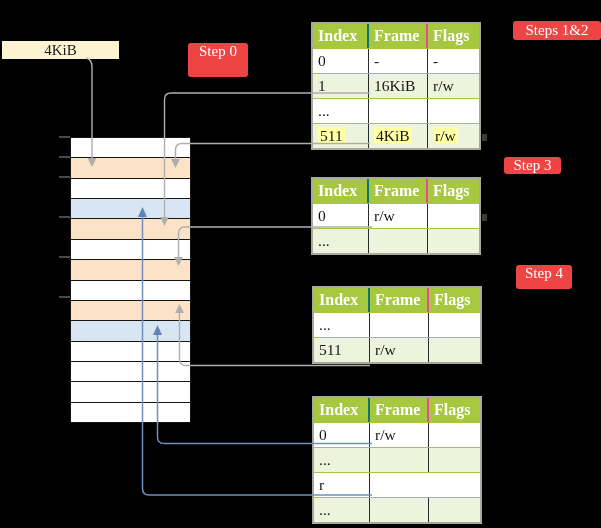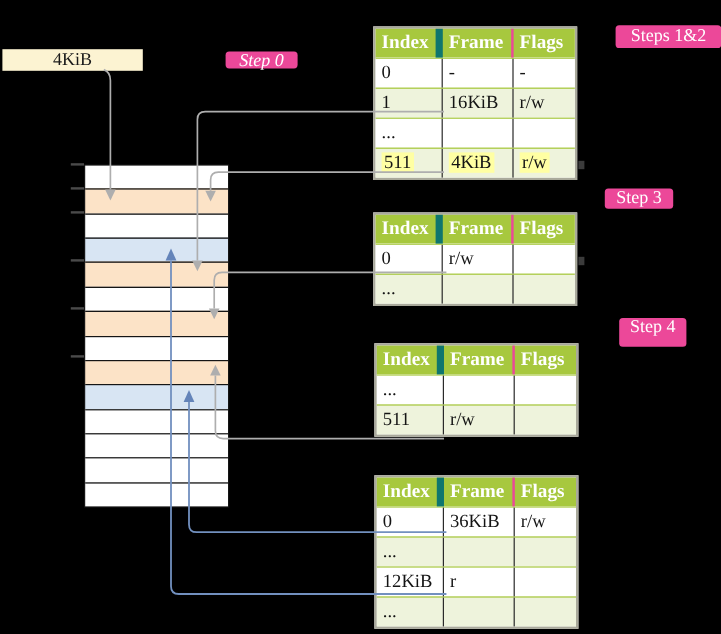--- a/index.html
+++ b/index.html
@@ -8,24 +8,24 @@
     font-family:"Liberation Serif","DejaVu Serif",serif;
   }
   
   #framebox{
     position:absolute;left:2px;top:41px;width:117px;height:18px;
     background:#fcf3d2;color:#1a1a1a;text-align:center;
     font-size:15px;line-height:18px;
   }
   
   .badge{
-    position:absolute;background:#ec4899;color:#fff;text-align:center;
+    position:absolute;background:#ef4444;color:#fff;text-align:center;
     border-radius:3px;font-size:15px;
   }
-  #badge-step0  {left:188px;top:43px; width:60px;height:14px;line-height:17px;font-style:italic;}
+  #badge-step0  {left:188px;top:43px; width:60px;height:34px;line-height:17px;}
   #badge-steps12{left:513px;top:21px; width:88px;height:19px;line-height:19px;}
   #badge-step3  {left:504px;top:157px;width:57px;height:17px;line-height:17px;}
   #badge-step4  {left:516px;top:265px;width:56px;height:24px;line-height:17px;}
   
   #memcol{
     position:absolute;left:70px;top:137px;width:119px;height:284px;
     border:1.5px solid #151515;display:flex;flex-direction:column;box-sizing:content-box;
   }
   .mem-row{flex:1;}
   .mem-row + .mem-row{border-top:1.1px solid #151515;}
@@ -34,21 +34,21 @@
   .mem-row[data-color="blue"]  {background:#d8e5f3;}
   .tick{position:absolute;left:59px;width:11px;height:1.5px;background:#4a4a4a;}
   
   .ptable{position:absolute;width:170px;border:2px solid #a9a99b;background:#fff;box-sizing:border-box;}
   #t1{left:311px;top:22px;}
   #t2{left:311px;top:177px;}
   #t3{left:312px;top:286px;}
   #t4{left:312px;top:396px;}
   .thead{display:flex;height:24px;background:#a7c83e;color:#fff;font-weight:bold;font-size:16px;line-height:24px;}
   .th{box-sizing:border-box;padding-left:5px;overflow:hidden;}
-  .th:nth-child(1){width:56px;border-right:6px solid #0f766e;}
+  .th:nth-child(1){width:56px;border-right:2px solid #0f766e;}
   .th:nth-child(2){width:59px;border-right:2px solid #ec4899;}
   .th:nth-child(3){flex:1;}
   .trow{display:flex;height:25px;border-top:1.4px solid #a6c73c;font-size:15.5px;line-height:23px;color:#141414;box-sizing:border-box;}
   .trow[data-shade="white"]{background:#ffffff;}
   .trow[data-shade="green"]{background:#eef3dc;}
   .ct{box-sizing:border-box;padding-left:5px;overflow:hidden;}
   .ct:nth-child(1){width:56px;border-right:1px solid #2a2a2a;}
   .ct:nth-child(2){width:59px;border-right:1px solid #2a2a2a;}
   .ct:nth-child(3){flex:1;}
   .trow[data-hl="y"] .cv{background:#ffffa3;padding:0 2px;}
@@ -155,30 +155,28 @@
   </div>
 
   <div class="ptable" id="t4">
     <div class="thead">
       <span class="th">Index</span>
       <span class="th">Frame</span>
       <span class="th">Flags</span>
     </div>
     <div class="trow" data-shade="white">
       <span class="ct"><span class="cv">0</span></span>
-      <span class="ct"><span class="cv">36KiB</span></span>
-      <span class="ct"><span class="cv">r/w</span></span>
-    </div>
-    <div class="trow" data-shade="green">
-      <span class="ct"><span class="cv">...</span></span>
-      <span class="ct"><span class="cv"></span></span>
-      <span class="ct"><span class="cv"></span></span>
-    </div>
-    <div class="trow" data-shade="white">
-      <span class="ct"><span class="cv">12KiB</span></span>
+      <span class="ct"><span class="cv">r/w</span></span>
+    </div>
+    <div class="trow" data-shade="green">
+      <span class="ct"><span class="cv">...</span></span>
+      <span class="ct"><span class="cv"></span></span>
+      <span class="ct"><span class="cv"></span></span>
+    </div>
+    <div class="trow" data-shade="white">
       <span class="ct"><span class="cv">r</span></span>
     </div>
     <div class="trow" data-shade="green">
       <span class="ct"><span class="cv">...</span></span>
       <span class="ct"><span class="cv"></span></span>
       <span class="ct"><span class="cv"></span></span>
     </div>
   </div>
 
   <div class="stub" style="left:482px;top:134px;"></div>

